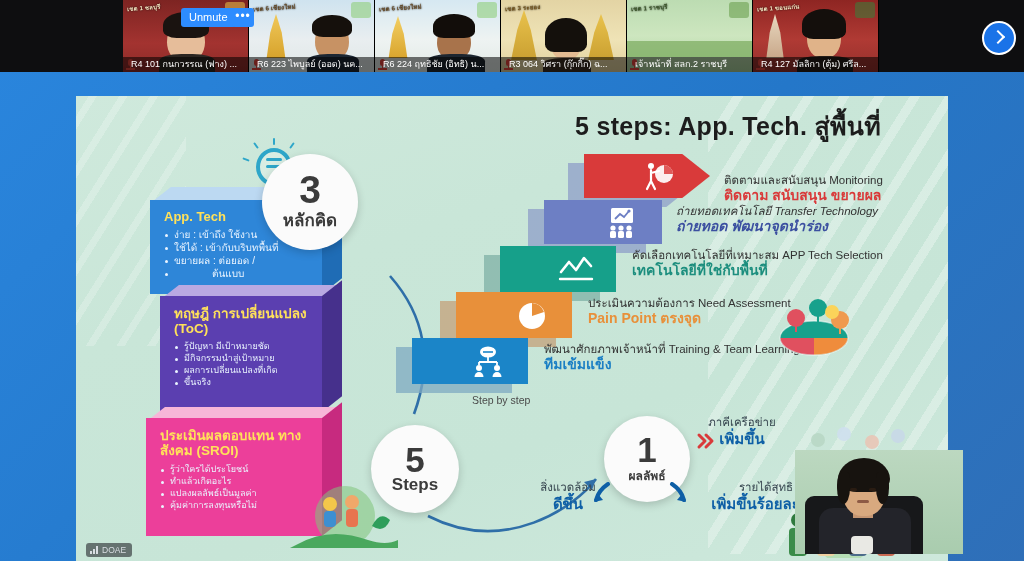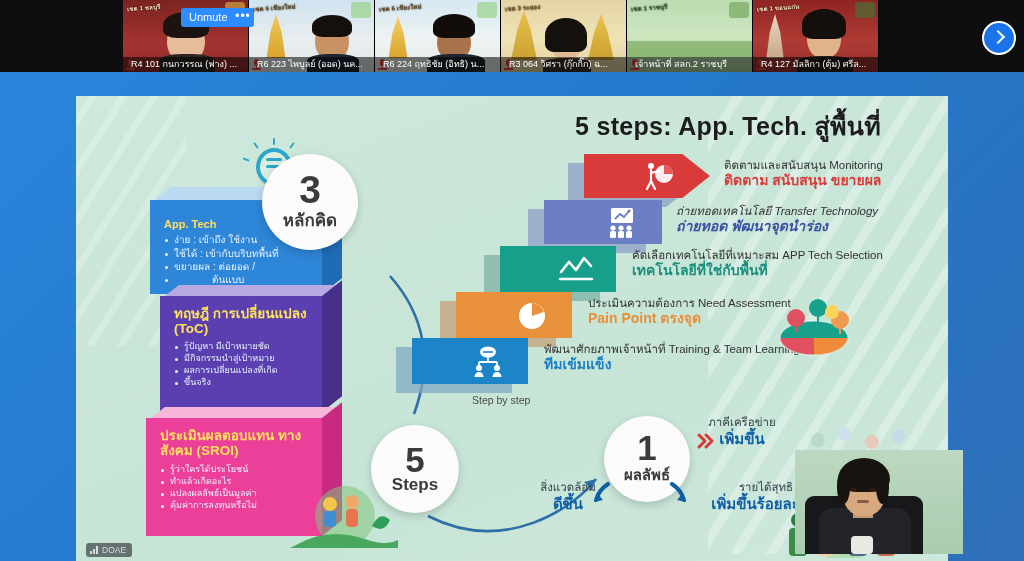--- a/index.html
+++ b/index.html
@@ -239,21 +239,21 @@
       <div class="ray" style="left:9px;top:-2px;transform:rotate(-35deg)"></div>
       <div class="ray" style="left:45px;top:-2px;transform:rotate(35deg)"></div>
       <div class="ray" style="left:-1px;top:12px;transform:rotate(-70deg)"></div>
       <div class="ray" style="left:54px;top:12px;transform:rotate(70deg)"></div>
     </div>
 
     <div class="box3d" style="left:74px;top:104px;width:172px;height:94px;">
       <div class="top" style="top:-13px;left:12px;width:172px;background:#bcd9f2;transform:skewX(-52deg)"></div>
       <div class="side" style="left:172px;background:#1f6cb5;transform:skewY(-38deg);transform-origin:left top;height:94px;"></div>
       <div class="front" style="background:#2e86d8">
-        <div class="bx-title" style="font-size:11px;margin-top:8px;">App. Tech</div>
+        <div class="bx-title" style="font-size:13px;">App. Tech</div>
         <ul class="bx-list" style="font-size:10px;">
           <li>ง่าย : เข้าถึง ใช้งาน</li>
           <li>ใช้ได้ : เข้ากับบริบทพื้นที่</li>
           <li>ขยายผล : ต่อยอด /</li>
           <li style="list-style:none;padding-left:48px;">ต้นแบบ</li>
         </ul>
       </div>
     </div>
 
     <div class="box3d" style="left:84px;top:200px;width:162px;height:116px;">
@@ -295,36 +295,36 @@
       <div class="sub" style="font-size:17px;margin-top:-2px;">หลักคิด</div>
     </div>
 
     <div class="circ" style="left:295px;top:329px;width:88px;height:88px;">
       <div class="big" style="font-size:35px;">5</div>
       <div class="sub" style="font-size:17px;margin-top:-1px;">Steps</div>
     </div>
 
     <div class="circ" style="left:528px;top:320px;width:86px;height:86px;">
       <div class="big" style="font-size:35px;">1</div>
-      <div class="sub" style="font-size:15px;margin-top:-1px;">ผลลัพธ์</div>
+      <div class="sub" style="font-size:12px;margin-top:-1px;">ผลลัพธ์</div>
     </div>
 
     <div class="stair" style="left:508px;top:58px;width:126px;height:44px;">
       <div class="shad" style="background:#8e9ec8;clip-path:polygon(0 0,78% 0,100% 50%,78% 100%,0 100%)"></div>
       <div class="blk" style="width:126px;background:#d93a3a;clip-path:polygon(0 0,78% 0,100% 50%,78% 100%,0 100%)"></div>
       <div class="icon-sq" style="left:58px;top:5px;width:34px;height:34px;">
         <svg width="34" height="34" viewBox="0 0 34 34">
           <circle cx="22" cy="15" r="9" fill="#ffffff" opacity=".92"></circle>
           <path d="M22 6 A9 9 0 0 1 31 15 L22 15 Z" fill="#e05a5a"></path>
           <circle cx="9" cy="7" r="3" fill="#fff"></circle>
           <path d="M9 11 L9 22 M9 14 L17 12 M9 22 L5 30 M9 22 L13 30" stroke="#fff" stroke-width="2.2" fill="none" stroke-linecap="round"></path>
         </svg>
       </div>
     </div>
-    <div class="st-txt" style="left:648px;top:62px;">
+    <div class="st-txt" style="left:648px;top:77px;">
       <div class="st-en">ติดตามและสนับสนุน Monitoring</div>
       <div class="st-th" style="color:#d93a3a">ติดตาม สนับสนุน ขยายผล</div>
     </div>
 
     <div class="stair" style="left:468px;top:104px;width:118px;height:44px;">
       <div class="shad" style="background:#8e9ec8;"></div>
       <div class="blk" style="width:118px;background:#6d7fc4;"></div>
       <div class="icon-sq" style="left:62px;top:5px;width:34px;height:34px;">
         <svg width="34" height="34" viewBox="0 0 34 34">
           <rect x="5" y="3" width="22" height="15" rx="1.5" fill="#fff"></rect>

